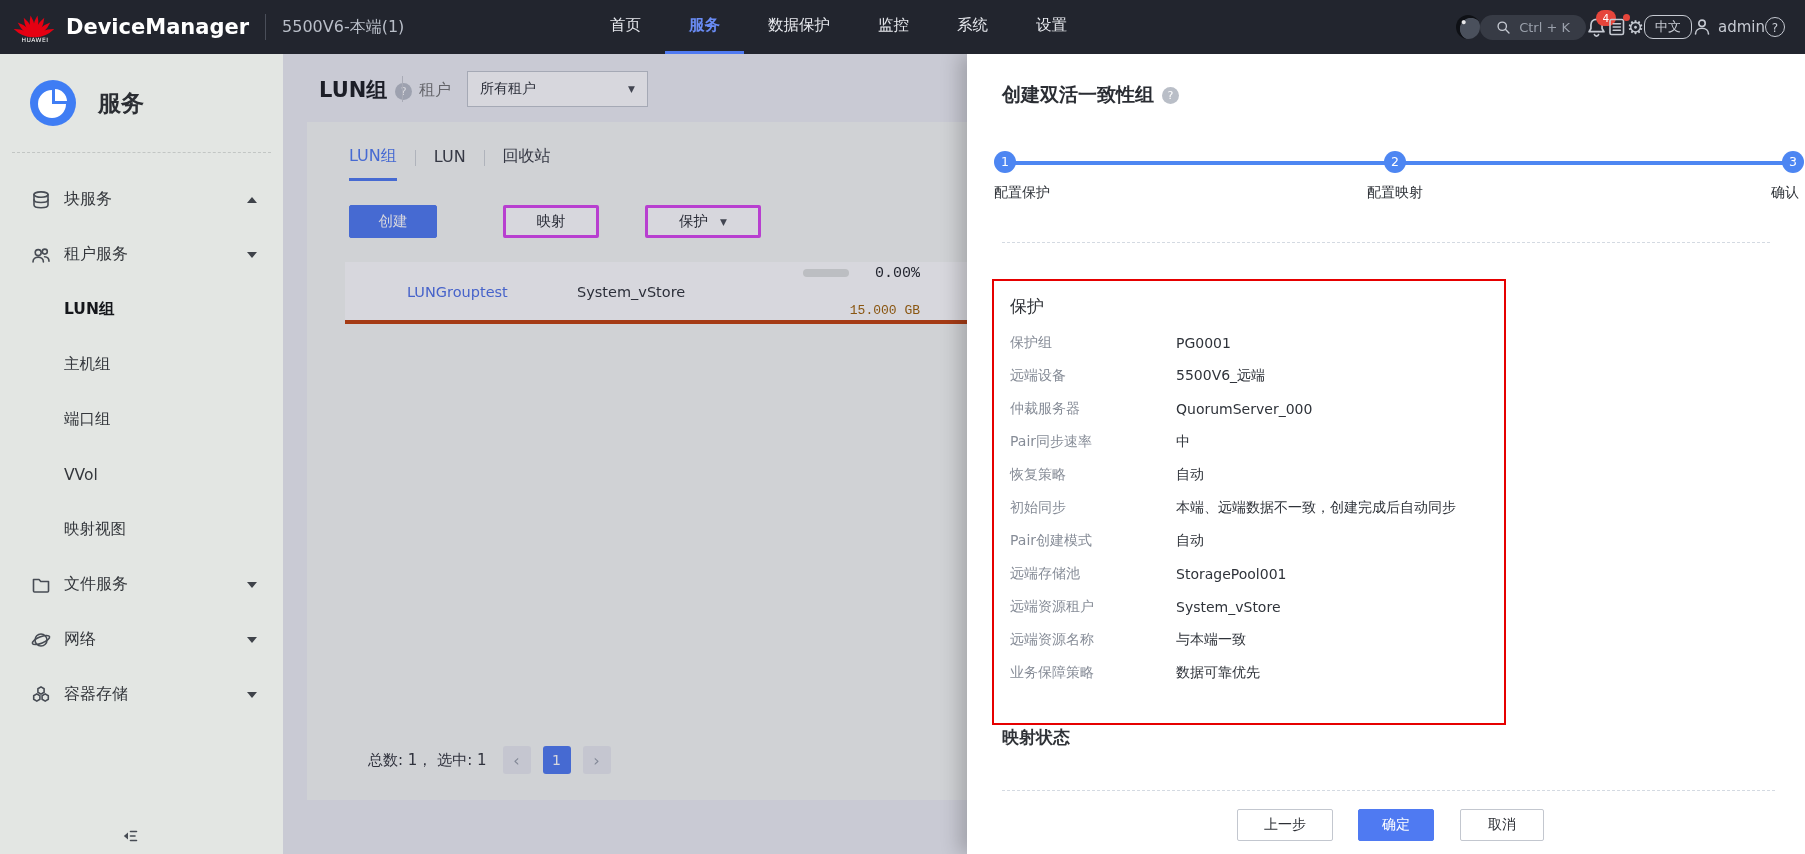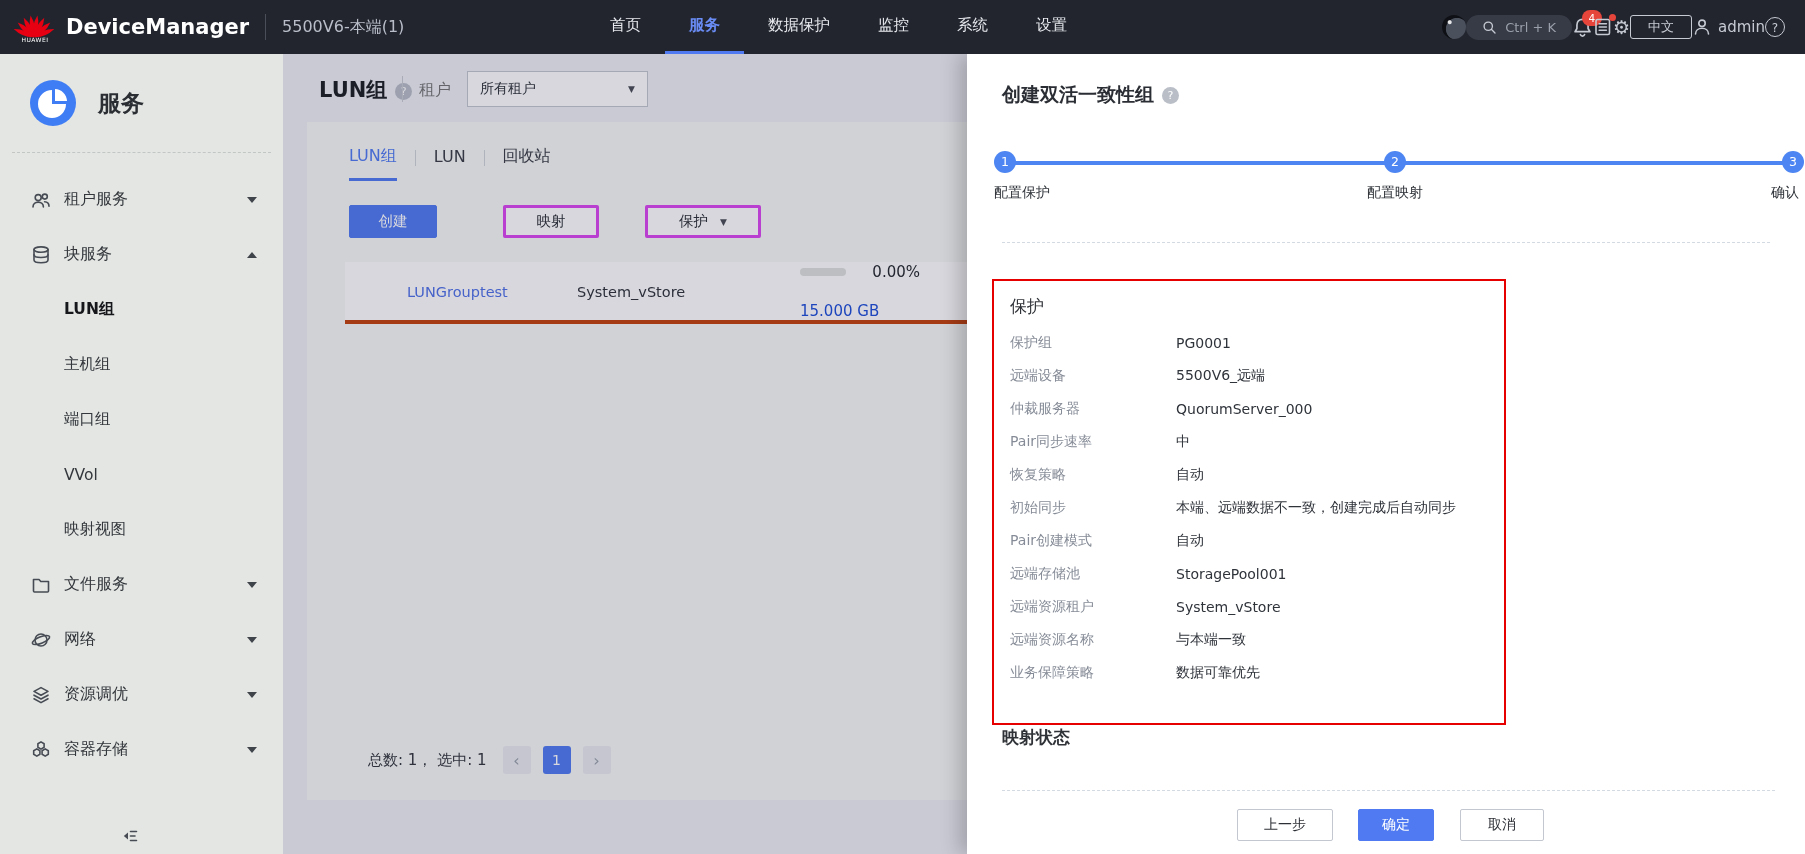--- a/index.html
+++ b/index.html
@@ -22,21 +22,21 @@
   .theme-ball{width:24px;height:24px;border-radius:50%;
       background:radial-gradient(circle at 32% 30%, #e8e8ea 0 1.5px, rgba(0,0,0,0) 2.5px),
                  radial-gradient(circle at 62% 58%, #4a505c 0 52%, #0e1015 56%);}
   .search-pill{display:flex;align-items:center;gap:8px;background:#373b45;border-radius:14px;
       padding:5px 16px;color:#9aa0ab;font-size:13px;}
   .ico{position:relative;display:inline-block;}
   .badge{position:absolute;top:-7px;right:-9px;min-width:16px;height:16px;border-radius:8px;background:#e6453b;
       color:#fff;font-size:10.5px;line-height:16px;text-align:center;padding:0 2px;}
   .reddot{position:absolute;top:-3px;right:-3px;width:7px;height:7px;border-radius:50%;background:#e6453b;}
   .gear-glyph{font-size:19px;color:#c6cad2;line-height:1;}
-  .lang-box{border:1.5px solid #c6cad2;border-radius:3px;color:#c6cad2;font-size:13px;padding:2px 17px;}
+  .lang-box{border:1.5px solid #c6cad2;border-radius:9px;color:#c6cad2;font-size:13px;padding:2px 10px;}
   .user-wrap{display:flex;align-items:center;gap:6px;color:#c6cad2;font-size:15px;}
   .circle-q{width:20px;height:20px;border-radius:50%;border:1.6px solid #c6cad2;color:#c6cad2;
       font-size:12px;line-height:20px;text-align:center;box-sizing:border-box;}
   
   .sidebar{position:absolute;left:0;top:54px;width:283px;height:800px;background:#e3e6e3;z-index:8;}
   .sb-head{display:flex;align-items:center;padding:26px 0 0 30px;}
   .sb-title{font-size:23px;font-weight:bold;color:#2b2e33;margin-left:22px;}
   .sb-divider{border-top:1px dashed #c2c6c4;margin:26px 12px 0 12px;}
   .sb-items{position:absolute;left:0;right:0;top:118px;}
   .sb-row{position:relative;height:55px;display:flex;align-items:center;padding-left:30px;cursor:pointer;}
@@ -76,25 +76,25 @@
   .thead{display:flex;height:30px;align-items:center;background:#edeef4;font-size:14px;color:#3c4046;}
   .hc{display:flex;align-items:center;box-sizing:border-box;padding:0 10px;height:16px;}
   .hc.bl{border-left:1px solid #c9ccd6;}
   .c0{width:52px;} .c1{width:170px;} .c2{width:223px;} .c3{width:140px;justify-content:flex-end;} .c4{flex:1;}
   .trow{display:flex;height:58px;align-items:center;background:#fff;border-bottom:4px solid #c2410c;}
   .tc{box-sizing:border-box;padding:0 10px;}
   .radio{width:17px;height:17px;border-radius:50%;margin-left:10px;cursor:pointer;
       background:radial-gradient(circle,#3a6df0 0 3.5px,#fff 3.5px 5.5px,#3a6df0 5.5px 8.5px);}
   .link{color:#5072e8;font-size:14.5px;cursor:pointer;}
   .cellv{color:#2f3339;font-size:14.5px;}
-  .cap{width:140px;text-align:left;}
+  .cap{width:140px;text-align:right;font-family:Liberation Mono, monospace;}
   .capline{display:flex;align-items:center;justify-content:flex-end;gap:26px;}
   .capbar{width:46px;height:8px;border-radius:4px;background:#dfe1de;}
   .cappct{font-size:15px;color:#24272c;}
-  .capsize{font-size:15px;color:#1d4ed8;margin-top:21px;}
+  .capsize{font-size:13px;color:#a16207;margin-top:21px;}
   .pager{position:absolute;left:61px;top:624px;display:flex;align-items:center;gap:12px;}
   .pager-text{font-size:15px;color:#33363c;margin-right:4px;}
   .pbtn{width:28px;height:28px;border-radius:3px;background:#e9ebef;color:#9ba1ac;font-size:16px;
       display:flex;align-items:center;justify-content:center;cursor:pointer;}
   .pbtn.cur{background:#4f7af2;color:#fff;font-size:14px;}
   
   .overlay{position:absolute;left:283px;top:54px;width:1522px;height:800px;background:rgba(32,34,64,0.18);z-index:5;}
   .drawer{position:absolute;left:967px;top:54px;width:838px;height:800px;background:#fff;z-index:10;
       box-shadow:-8px 0 18px rgba(0,0,0,0.20);}
   .dw-title{position:absolute;left:35px;top:28px;font-size:19px;font-weight:bold;color:#2a2d33;}
@@ -215,37 +215,37 @@
       <path d="M22 24 L22 10 A14 14 0 1 0 36 24 Z" fill="#fff"></path>
       <path d="M25 21 L25 9 A12.5 12.5 0 0 1 37 21 Z" fill="#fff"></path>
     </svg>
     <span class="sb-title">服务</span>
   </div>
   <div class="sb-divider"></div>
 
   <div class="sb-items">
     <div class="sb-row">
       <svg class="sb-ico" width="22" height="20" viewBox="0 0 20 20">
+          <ellipse class="st" cx="10" cy="4.6" rx="7" ry="2.7"></ellipse>
+          <path class="st" d="M3 4.6v10.4c0 1.5 3.1 2.7 7 2.7s7-1.2 7-2.7V4.6"></path>
+          <path class="st" d="M3 9.8c0 1.5 3.1 2.7 7 2.7s7-1.2 7-2.7"></path>
+        </svg>
+      <span class="sb-label">块服务</span>
+      <span class="chev up"></span>
+    </div>
+    <div class="sb-row">
+      <svg class="sb-ico" width="22" height="20" viewBox="0 0 20 20">
           <circle class="st" cx="7.2" cy="7.6" r="3"></circle>
           <path class="st" d="M2 17c0-3 2.4-4.9 5.2-4.9S12.4 14 12.4 17"></path>
           <circle class="st" cx="13.8" cy="6.6" r="2.5"></circle>
           <path class="st" d="M13.6 11.7c2.6.1 4.4 2 4.4 4.6"></path>
         </svg>
       <span class="sb-label">租户服务</span>
       <span class="chev down"></span>
     </div>
-    <div class="sb-row">
-      <svg class="sb-ico" width="22" height="20" viewBox="0 0 20 20">
-          <ellipse class="st" cx="10" cy="4.6" rx="7" ry="2.7"></ellipse>
-          <path class="st" d="M3 4.6v10.4c0 1.5 3.1 2.7 7 2.7s7-1.2 7-2.7V4.6"></path>
-          <path class="st" d="M3 9.8c0 1.5 3.1 2.7 7 2.7s7-1.2 7-2.7"></path>
-        </svg>
-      <span class="sb-label">块服务</span>
-      <span class="chev up"></span>
-    </div>
     <div class="sb-row child active">
       <span class="sb-label">LUN组</span>
     </div>
     <div class="sb-row child">
       <span class="sb-label">主机组</span>
     </div>
     <div class="sb-row child">
       <span class="sb-label">端口组</span>
     </div>
     <div class="sb-row child">
@@ -260,29 +260,20 @@
         </svg>
       <span class="sb-label">文件服务</span>
       <span class="chev down"></span>
     </div>
     <div class="sb-row">
       <svg class="sb-ico" width="22" height="20" viewBox="0 0 20 20">
           <circle class="st" cx="10" cy="10" r="6"></circle>
           <ellipse class="st" cx="10" cy="10" rx="9.2" ry="3.2" transform="rotate(-22 10 10)"></ellipse>
         </svg>
       <span class="sb-label">网络</span>
-      <span class="chev down"></span>
-    </div>
-    <div class="sb-row">
-      <svg class="sb-ico" width="22" height="20" viewBox="0 0 20 20">
-          <path class="st" d="M10 2.6L3 6.4l7 3.8 7-3.8z"></path>
-          <path class="st" d="M3 10.2l7 3.8 7-3.8"></path>
-          <path class="st" d="M3 13.8l7 3.8 7-3.8"></path>
-        </svg>
-      <span class="sb-label">资源调优</span>
       <span class="chev down"></span>
     </div>
     <div class="sb-row">
       <svg class="sb-ico" width="22" height="20" viewBox="0 0 20 20">
           <path class="st" d="M10 1.9L13.1 3.7 13.1 7.3 10 9.1 6.9 7.3 6.9 3.7Z"></path>
           <path class="st" d="M5.8 8.9L8.9 10.7 8.9 14.3 5.8 16.1 2.7 14.3 2.7 10.7Z"></path>
           <path class="st" d="M14.2 8.9L17.3 10.7 17.3 14.3 14.2 16.1 11.1 14.3 11.1 10.7Z"></path>
         </svg>
       <span class="sb-label">容器存储</span>
       <span class="chev down"></span>

